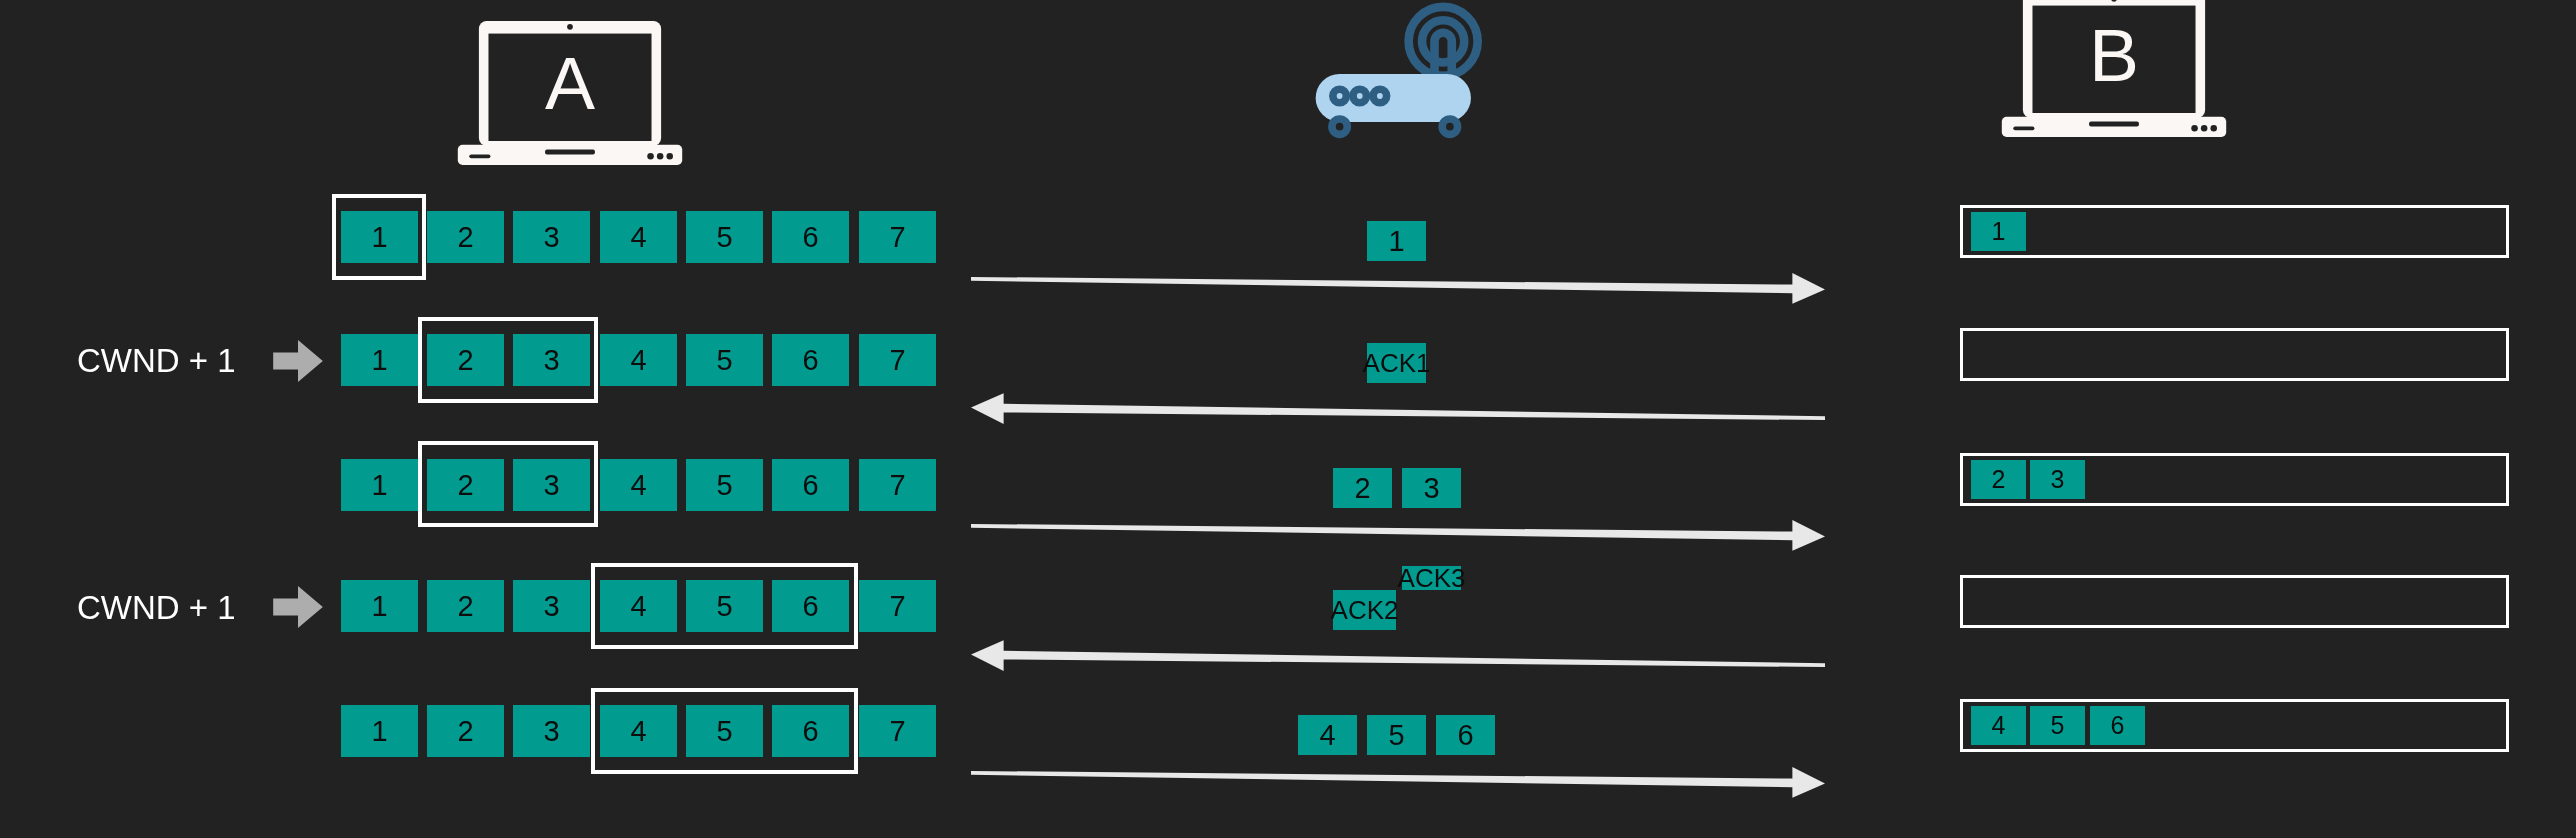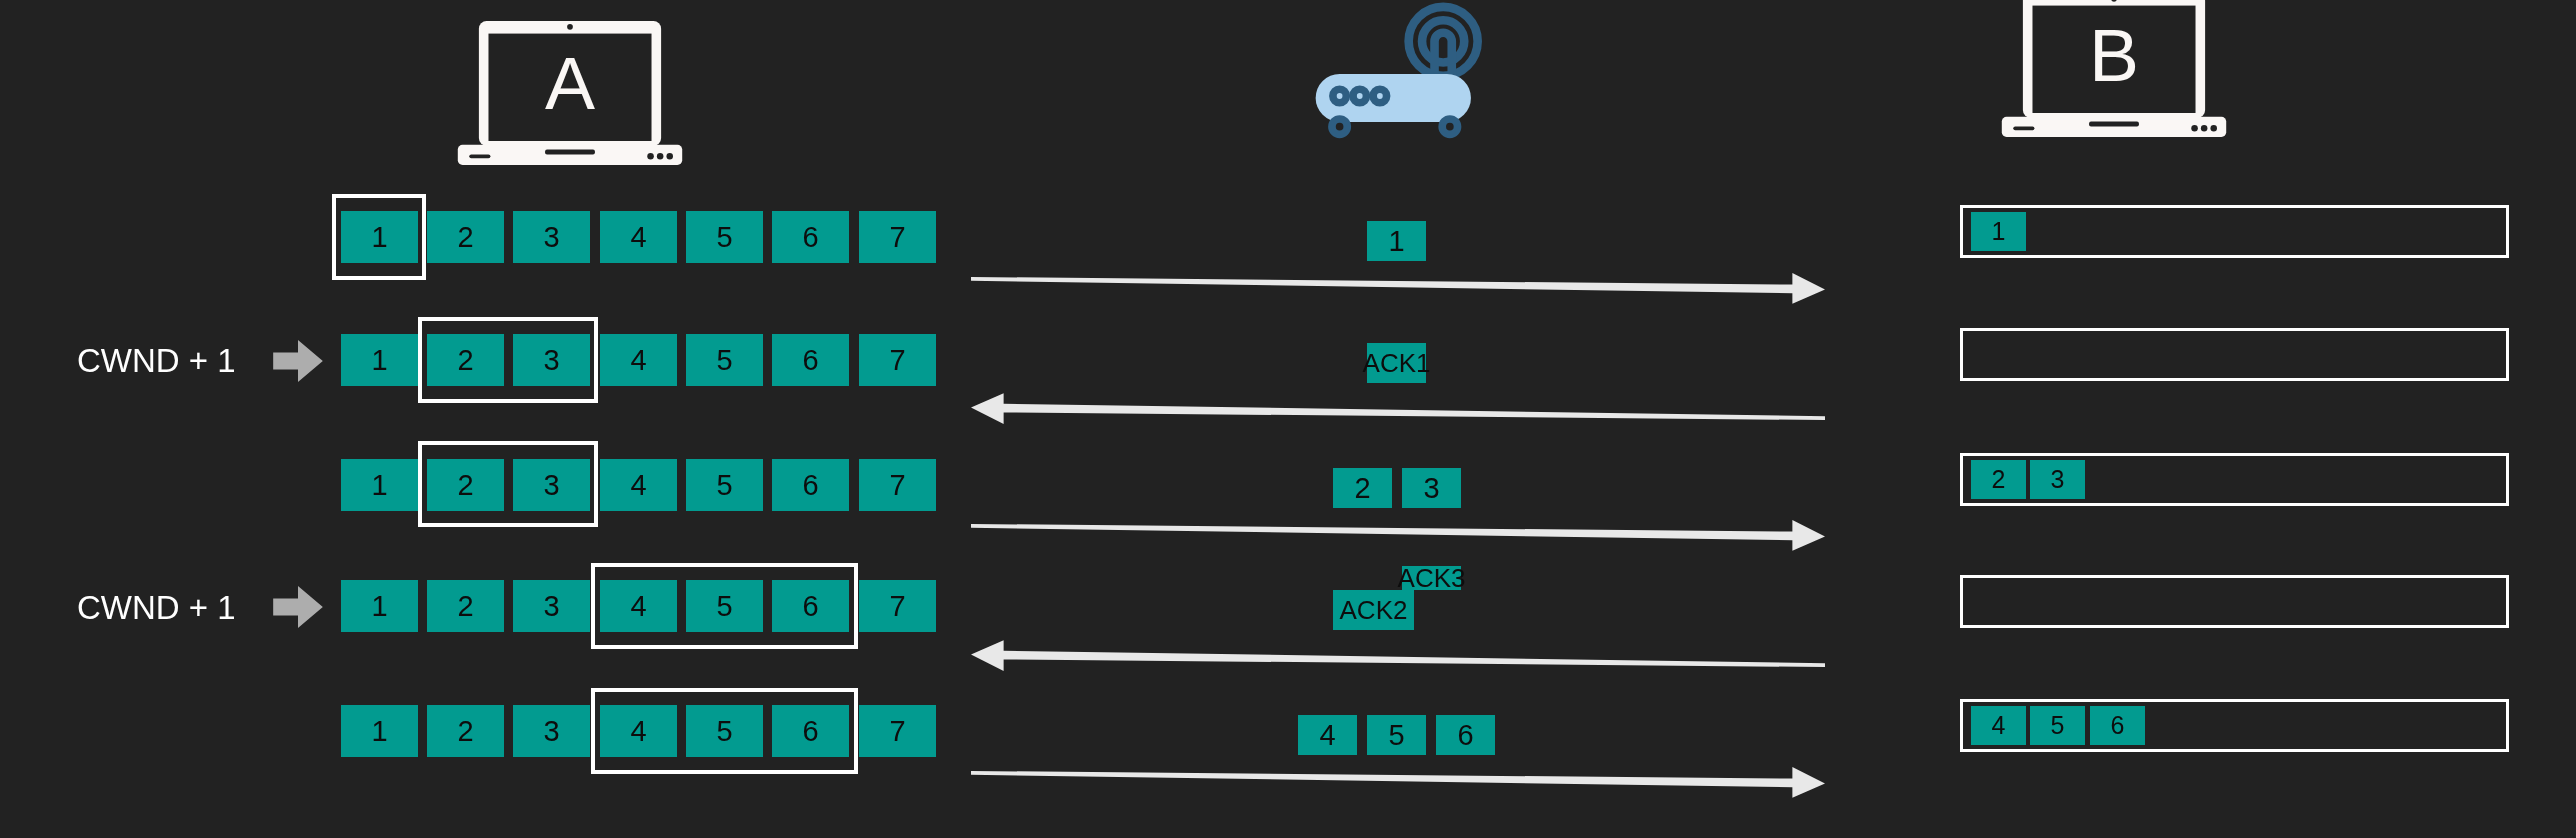--- a/index.html
+++ b/index.html
@@ -173,21 +173,21 @@
         </svg></div>
       <div class="cell wide" style="left: 1367px; top: 343px; width: 59px; height: 40px;">ACK1</div>
       <div class="link-arrow" style="left: 971px; top: 393px;"><svg width="854" height="33" viewBox="0 0 890 34">
           <path d="M890 28 L34 20 V32 L0 15 L34 0 V11 L890 24 Z" fill="#E8E8E8"></path>
         </svg></div>
       <div class="cell" style="left: 1333px; top: 468px; width: 59px; height: 40px;">2</div>
       <div class="cell" style="left: 1402px; top: 468px; width: 59px; height: 40px;">3</div>
       <div class="link-arrow" style="left: 971px; top: 518px;"><svg width="854" height="33" viewBox="0 0 890 34">
           <path d="M0 6 L856 14 V2 L890 19 L856 34 V23 L0 10 Z" fill="#E8E8E8"></path>
         </svg></div>
-      <div class="cell wide" style="left: 1333px; top: 590px; width: 81px; height: 40px;">ACK2</div>
+      <div class="cell wide" style="left: 1333px; top: 590px; width: 63px; height: 40px;">ACK2</div>
       <div class="cell wide" style="left: 1402px; top: 566px; width: 59px; height: 24px; text-align: right;">ACK3</div>
       <div class="link-arrow" style="left: 971px; top: 640px;"><svg width="854" height="33" viewBox="0 0 890 34">
           <path d="M890 28 L34 20 V32 L0 15 L34 0 V11 L890 24 Z" fill="#E8E8E8"></path>
         </svg></div>
       <div class="cell" style="left: 1298px; top: 715px; width: 59px; height: 40px;">4</div>
       <div class="cell" style="left: 1367px; top: 715px; width: 59px; height: 40px;">5</div>
       <div class="cell" style="left: 1436px; top: 715px; width: 59px; height: 40px;">6</div>
       <div class="link-arrow" style="left: 971px; top: 765px;"><svg width="854" height="33" viewBox="0 0 890 34">
           <path d="M0 6 L856 14 V2 L890 19 L856 34 V23 L0 10 Z" fill="#E8E8E8"></path>
         </svg></div>

